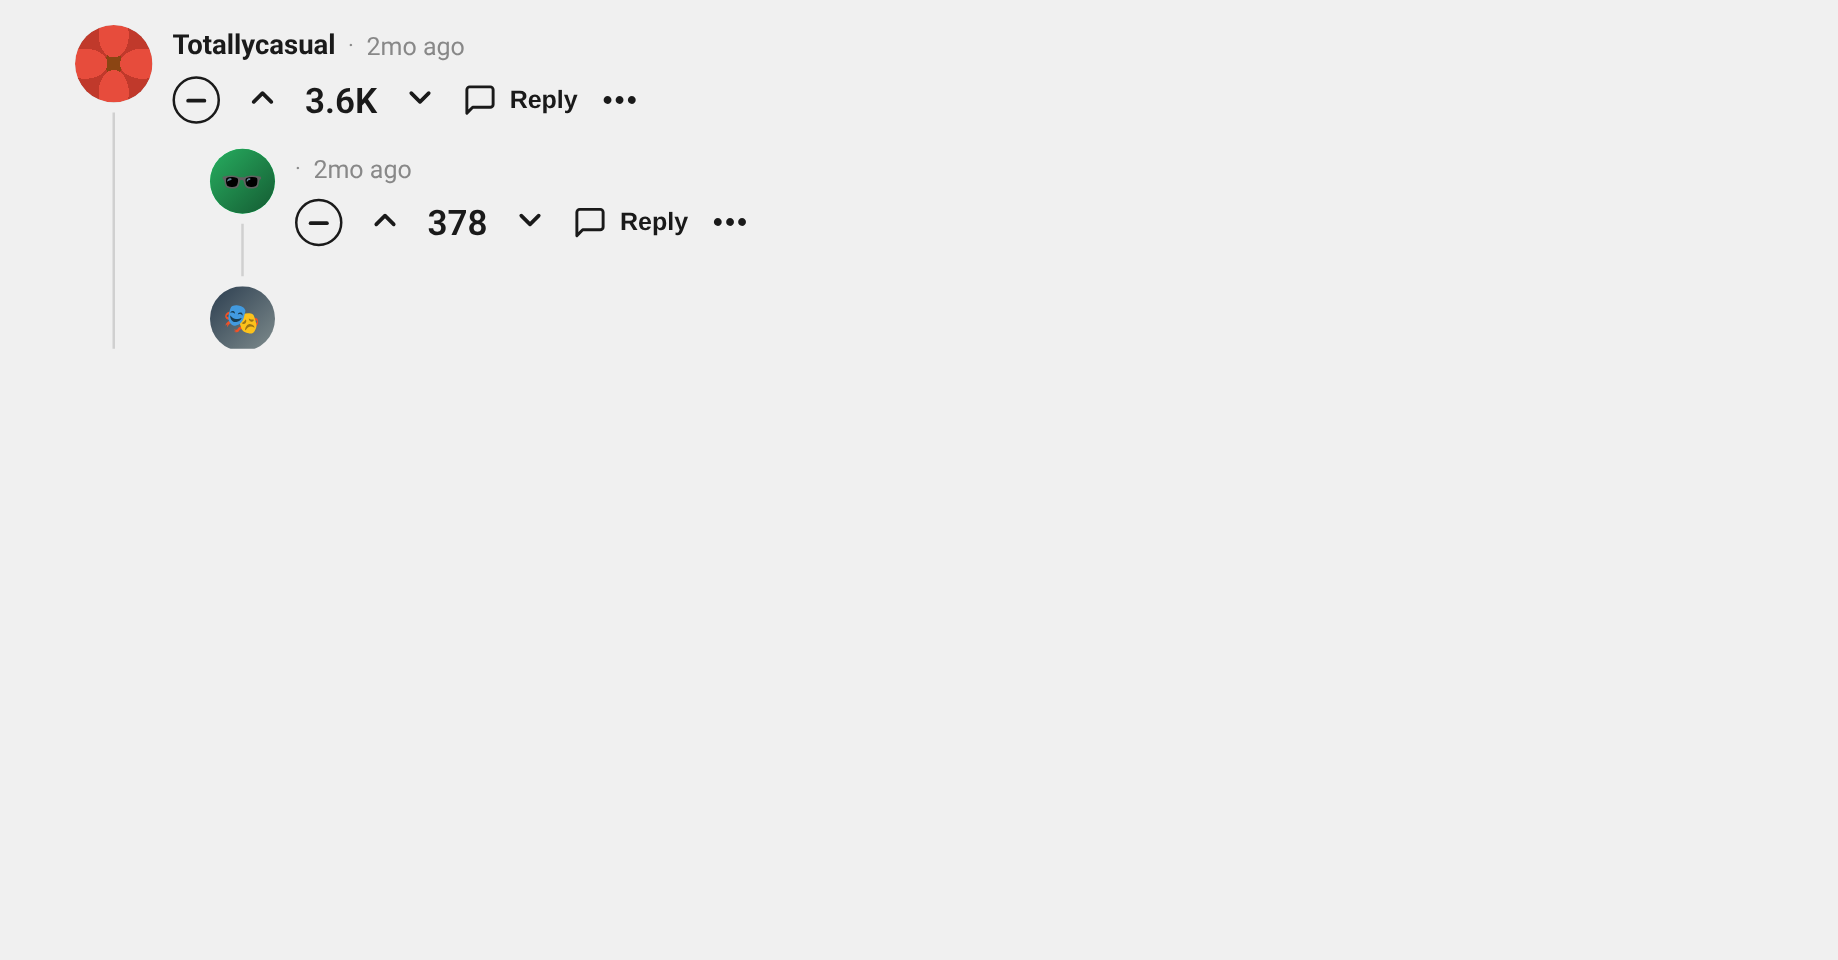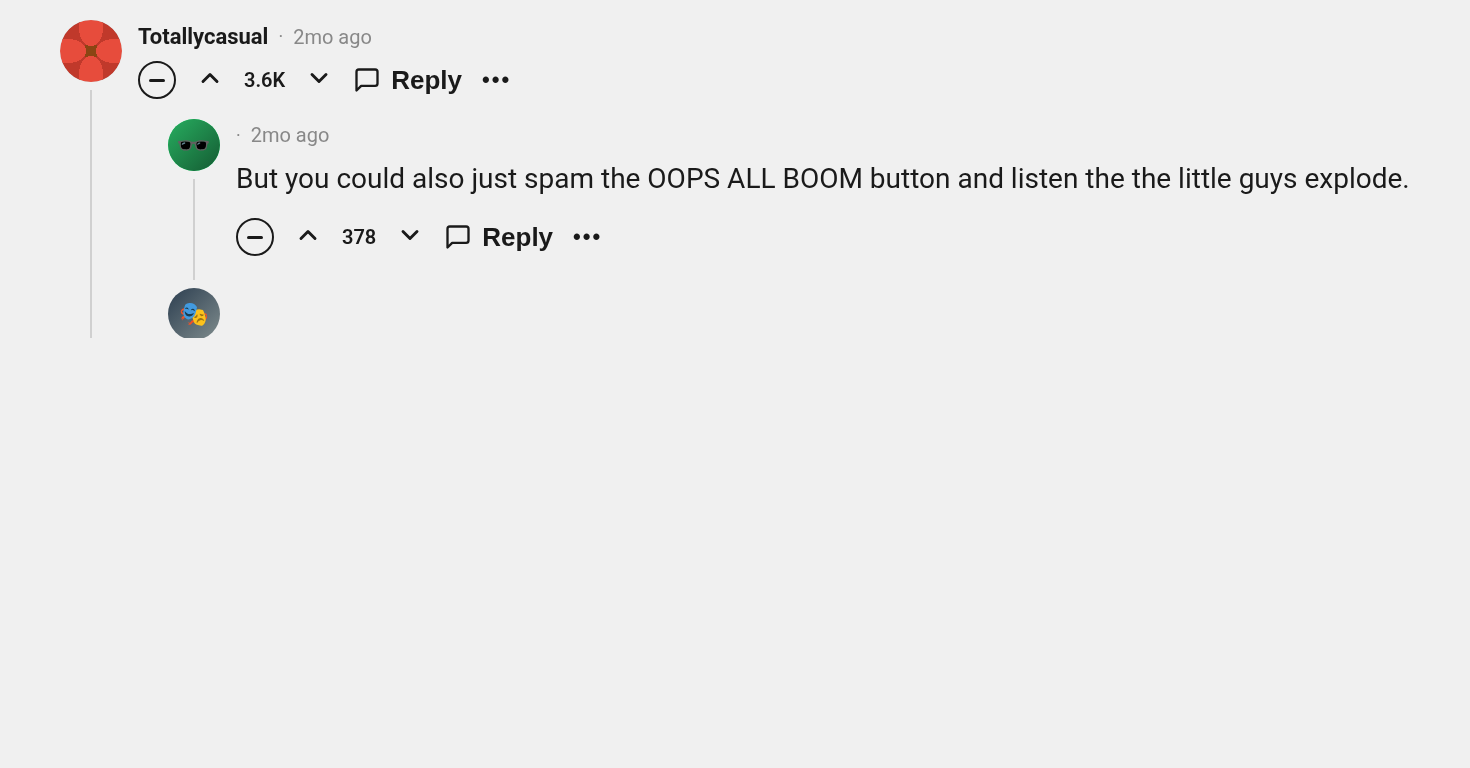--- a/index.html
+++ b/index.html
@@ -165,32 +165,32 @@
       cursor: pointer;
       font-size: 28px;
       color: #1a1a1a;
       background: none;
       border: none;
       padding: 0;
       line-height: 1;
     }
 
     .vote-count {
-      font-size: 20px;
+      font-size: 28px;
       font-weight: 600;
       color: #1a1a1a;
     }
 
     .reply-btn {
       display: flex;
       align-items: center;
       gap: 10px;
       cursor: pointer;
       color: #1a1a1a;
-      font-size: 26px;
+      font-size: 20px;
       font-weight: 600;
       background: none;
       border: none;
     }
 
     .more-btn {
       cursor: pointer;
       font-size: 22px;
       font-weight: 900;
       color: #1a1a1a;
@@ -285,21 +285,20 @@
             </div>
             <div class="thread-line"></div>
           </div>
 
           <div class="comment-body" style="padding-top:4px;">
             <div class="comment-header">
               <span class="dot-separator">·</span>
               <span class="timestamp">2mo ago</span>
             </div>
 
-            <div class="comment-text">But you could also just spam the OOPS ALL BOOM button and listen the the little guys explode.</div>
 
             <div class="comment-actions">
               <button class="collapse-btn">
                 <div class="collapse-icon"></div>
               </button>
 
               <button class="upvote-btn">
                 <svg width="28" height="28" viewBox="0 0 24 24" fill="none" stroke="#1a1a1a" stroke-width="2.5" stroke-linecap="round" stroke-linejoin="round">
                   <polyline points="18 15 12 9 6 15"></polyline>
                 </svg>

